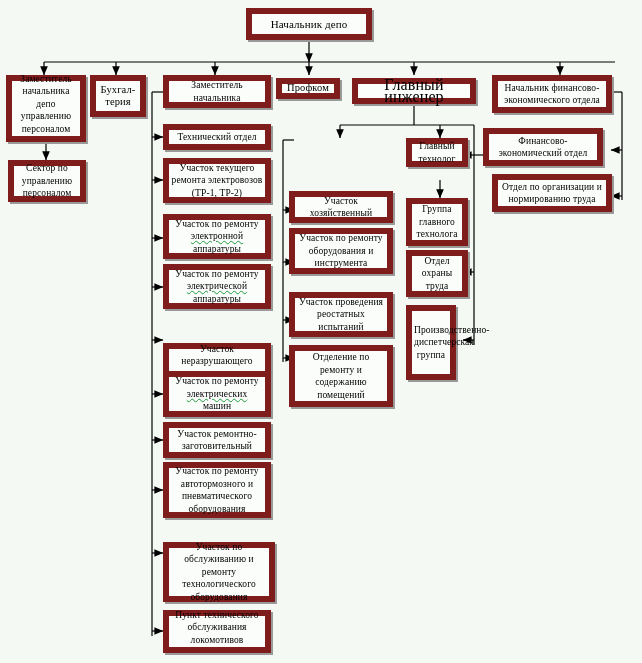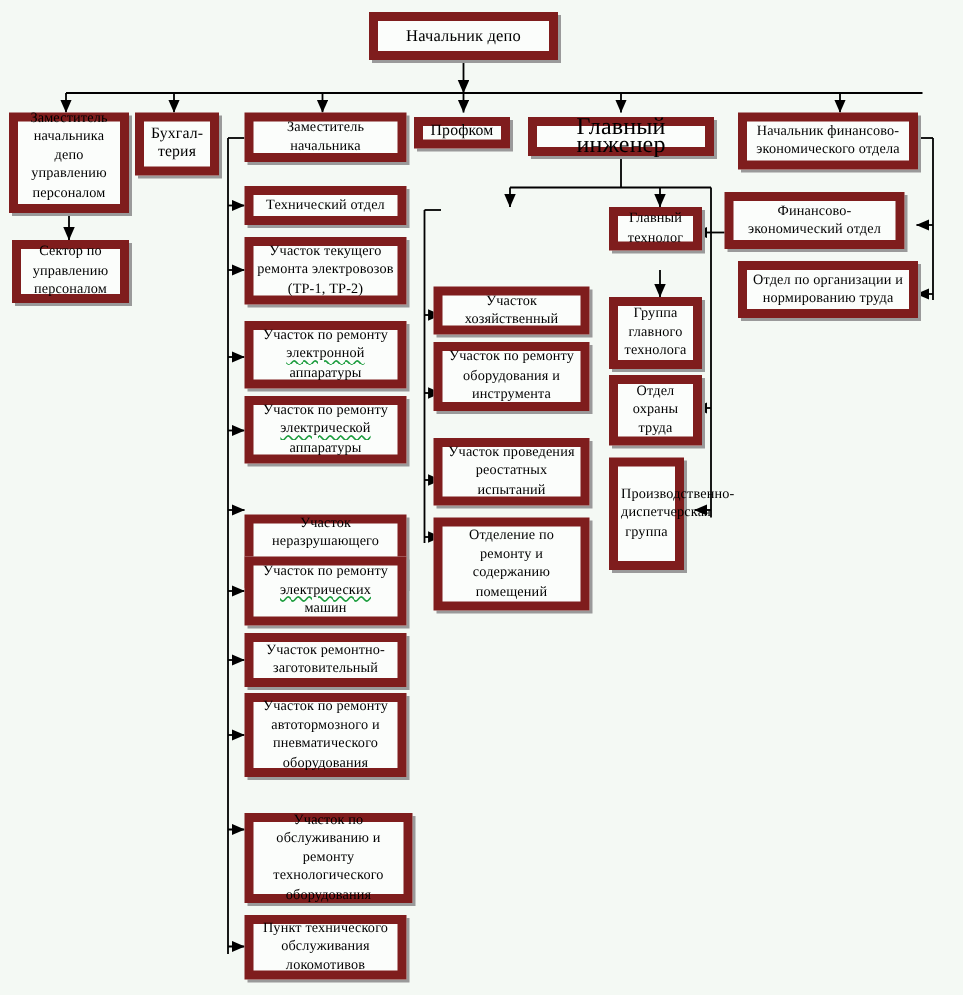--- a/index.html
+++ b/index.html
@@ -167,21 +167,21 @@
   </div>
 
   <div class="box" style="left:163px;top:422px;width:108px;height:36px;">
     <span class="tx">Участок ремонтно-заготовительный</span>
   </div>
 
   <div class="box" style="left:163px;top:498px;width:112px;height:60px;margin-top:44px;">
     <span class="tx">Участок по обслуживанию и ремонту технологического оборудования</span>
   </div>
 
-  <div class="box" style="left:163px;top:610px;width:108px;height:43px;">
+  <div class="box" style="left:163px;top:610px;width:108px;height:43px;align-items:flex-end;">
     <span class="tx">Пункт технического обслуживания локомотивов</span>
   </div>
 
 
   <div class="box" style="left:406px;top:138px;width:62px;height:29px;">
     <span class="tx">Главный технолог</span>
   </div>
 
   <div class="box" style="left:289px;top:191px;width:104px;height:32px;">
     <span class="tx">Участок хозяйственный</span>

